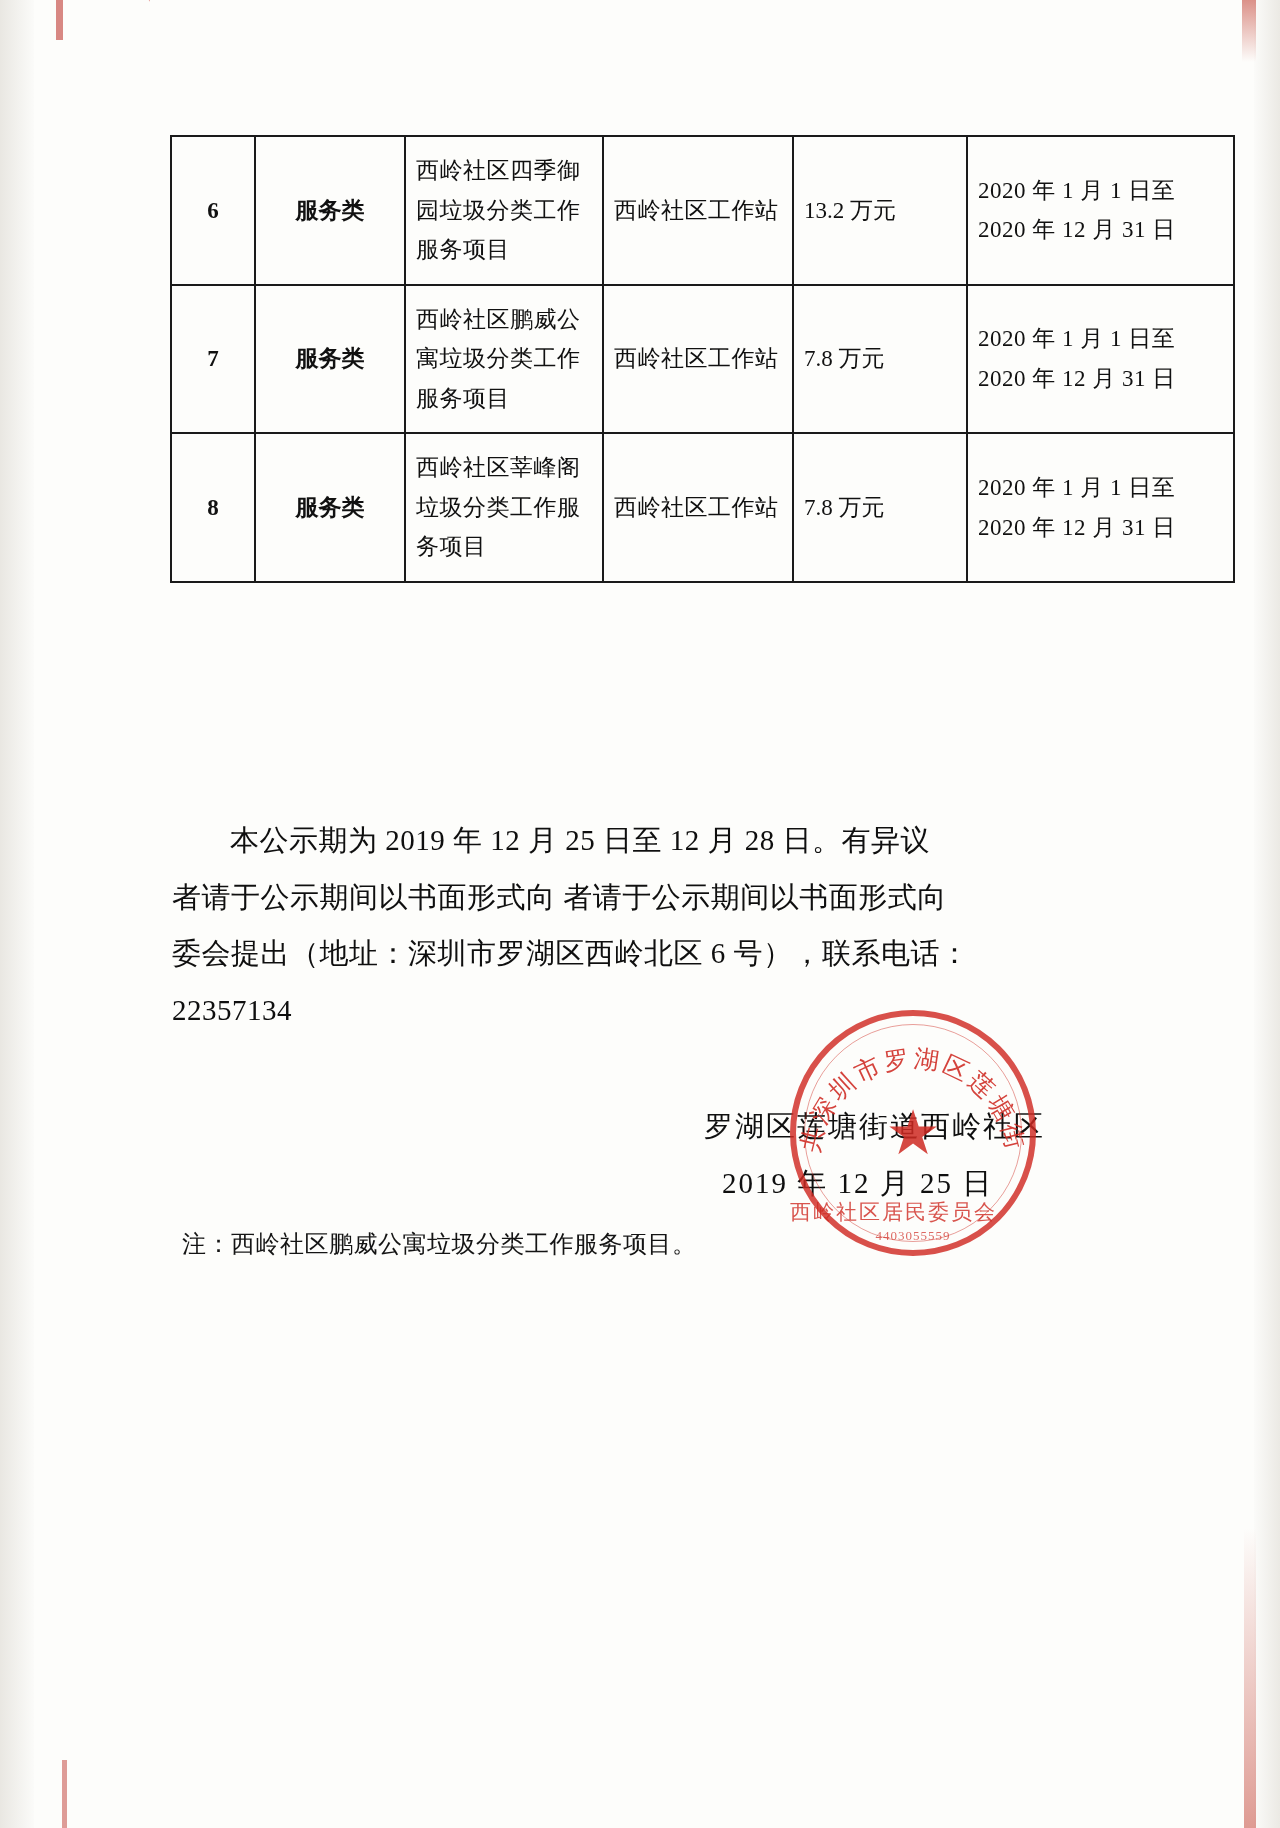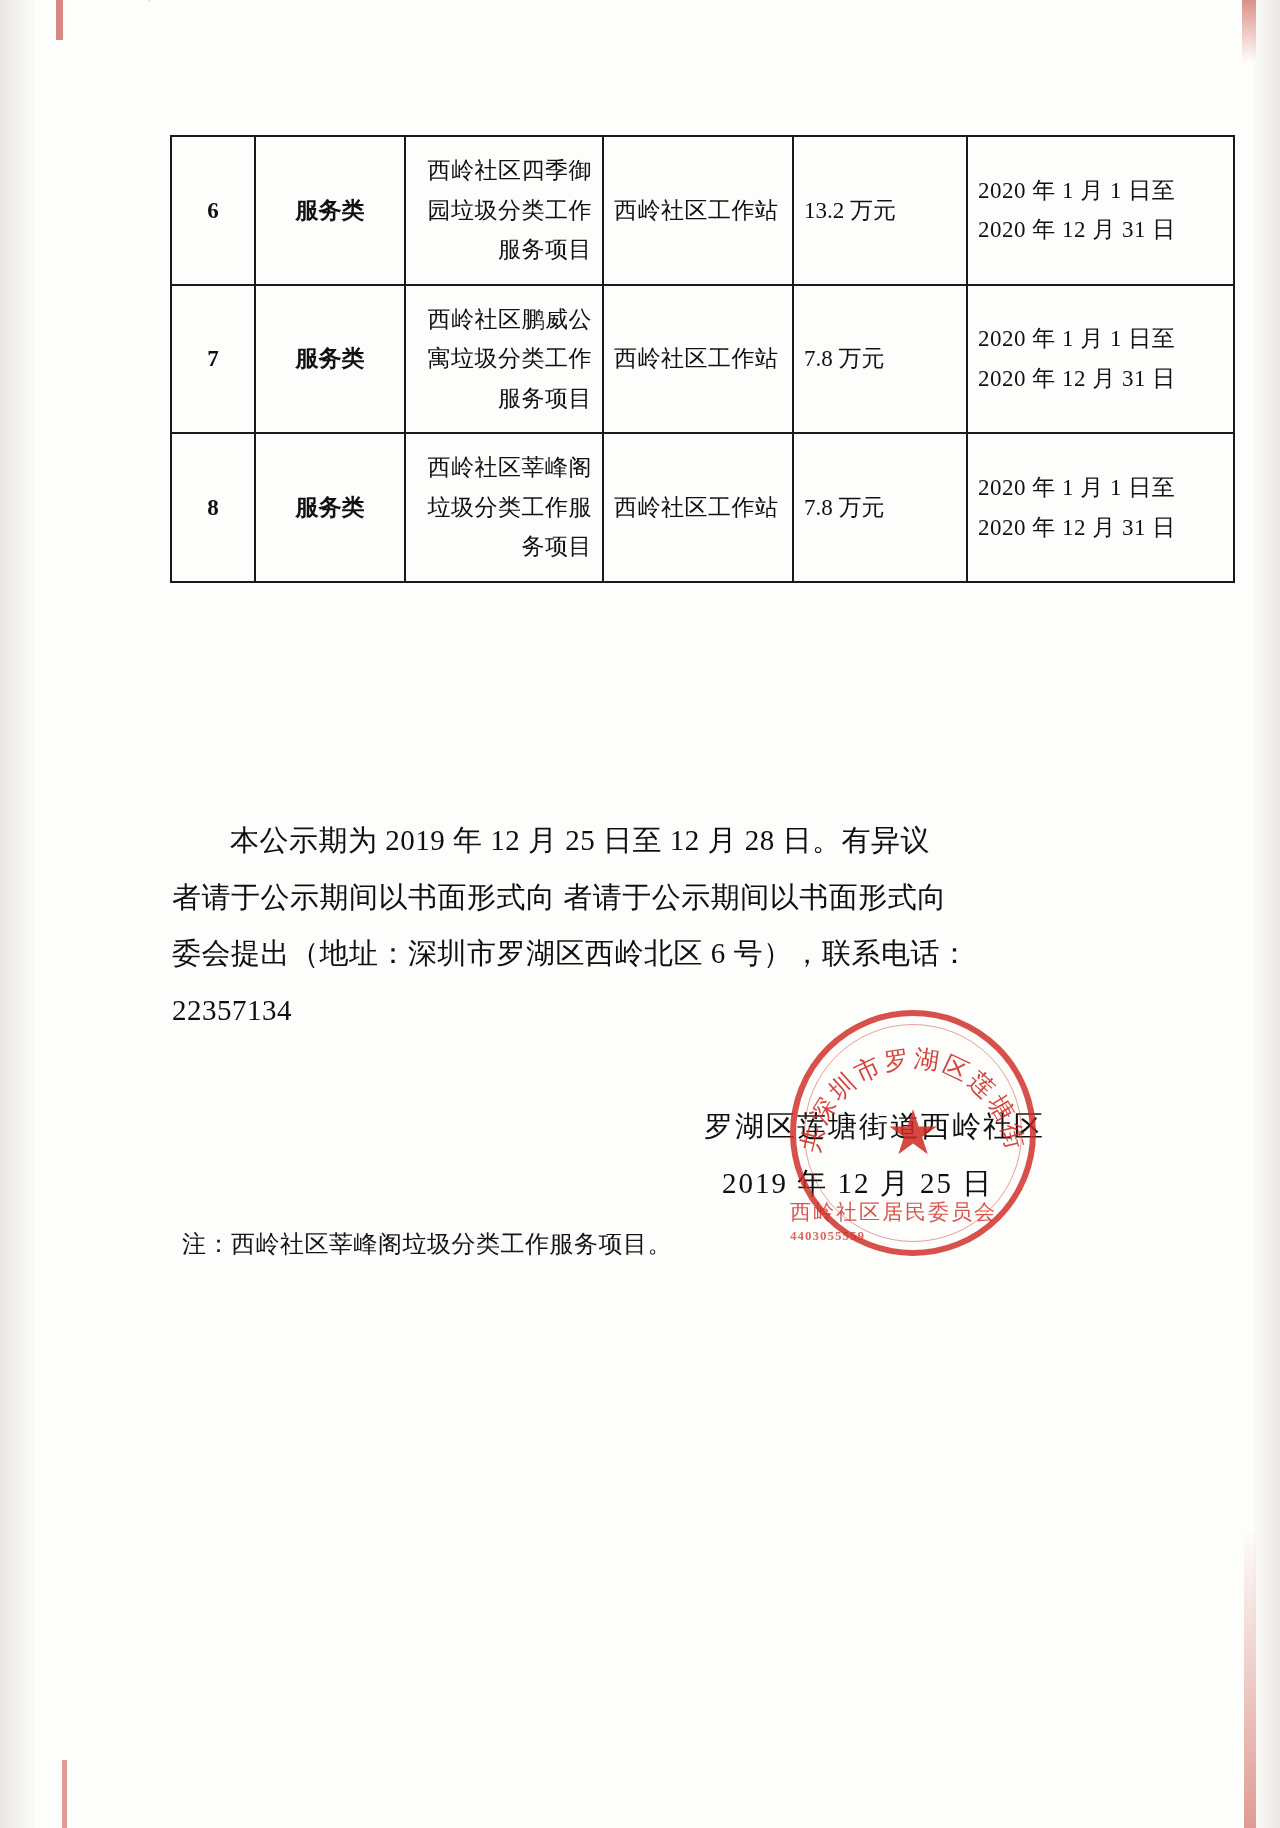--- a/index.html
+++ b/index.html
@@ -90,21 +90,21 @@
     border: 2px solid #1a1a1a;
     font-size: 23px;
     line-height: 1.72;
     color: #111;
     padding: 14px 10px;
     vertical-align: middle;
     font-family: "Liberation Serif", "DejaVu Serif", serif;
   }
   .c-idx   { width: 62px;  text-align: center; font-weight: 700; }
   .c-type  { width: 128px; text-align: center; font-weight: 700; }
-  .c-name  { width: 176px; text-align: right; padding-left: 14px; }
+  .c-name  { width: 176px; text-align: left; padding-left: 14px; }
   .c-unit  { width: 168px; text-align: left; padding-left: 14px; }
   .c-amt   { width: 152px; }
   .c-period{ width: 245px; text-align: left; padding-left: 14px; }
   .c-name, .c-unit, .c-period { letter-spacing: .5px; }
 
   
   .body-text {
     position: absolute;
     left: 172px;
     top: 812px;
@@ -190,25 +190,25 @@
     width: 100%;
     color: #cf2a22;
     font-size: 21px;
     letter-spacing: 2px;
     opacity: .8;
   }
   .seal-code {
     position: absolute;
     left: 0; bottom: 12px;
     width: 100%;
+    text-align: center;
     color: #cf2a22;
     font-size: 13px;
     letter-spacing: 1px;
     opacity: .7;
-    font-weight: bold;
   }
 </style>
 </head>
 <body>
 
 <div class="page">
 
   <div class="scan-edge-left"></div>
   <div class="scan-edge-right"></div>
   <div class="corner-fold"></div>
@@ -269,15 +269,15 @@
         <textPath href="#arcPath" startOffset="50%" text-anchor="middle">
           <tspan>中共深圳市罗湖区莲塘街道</tspan>
         </textPath>
       </text>
     </svg>
     <div class="seal-star">★</div>
     <div class="seal-bottom">西岭社区居民委员会</div>
     <div class="seal-code">4403055559</div>
   </div>
 
-  <div class="footnote">注：西岭社区莘峰阁垃圾分类工作服务项目。</div>
+  <div class="footnote">注：西岭社区鹏威公寓垃圾分类工作服务项目。</div>
 
 </div>
 
 </body></html>

